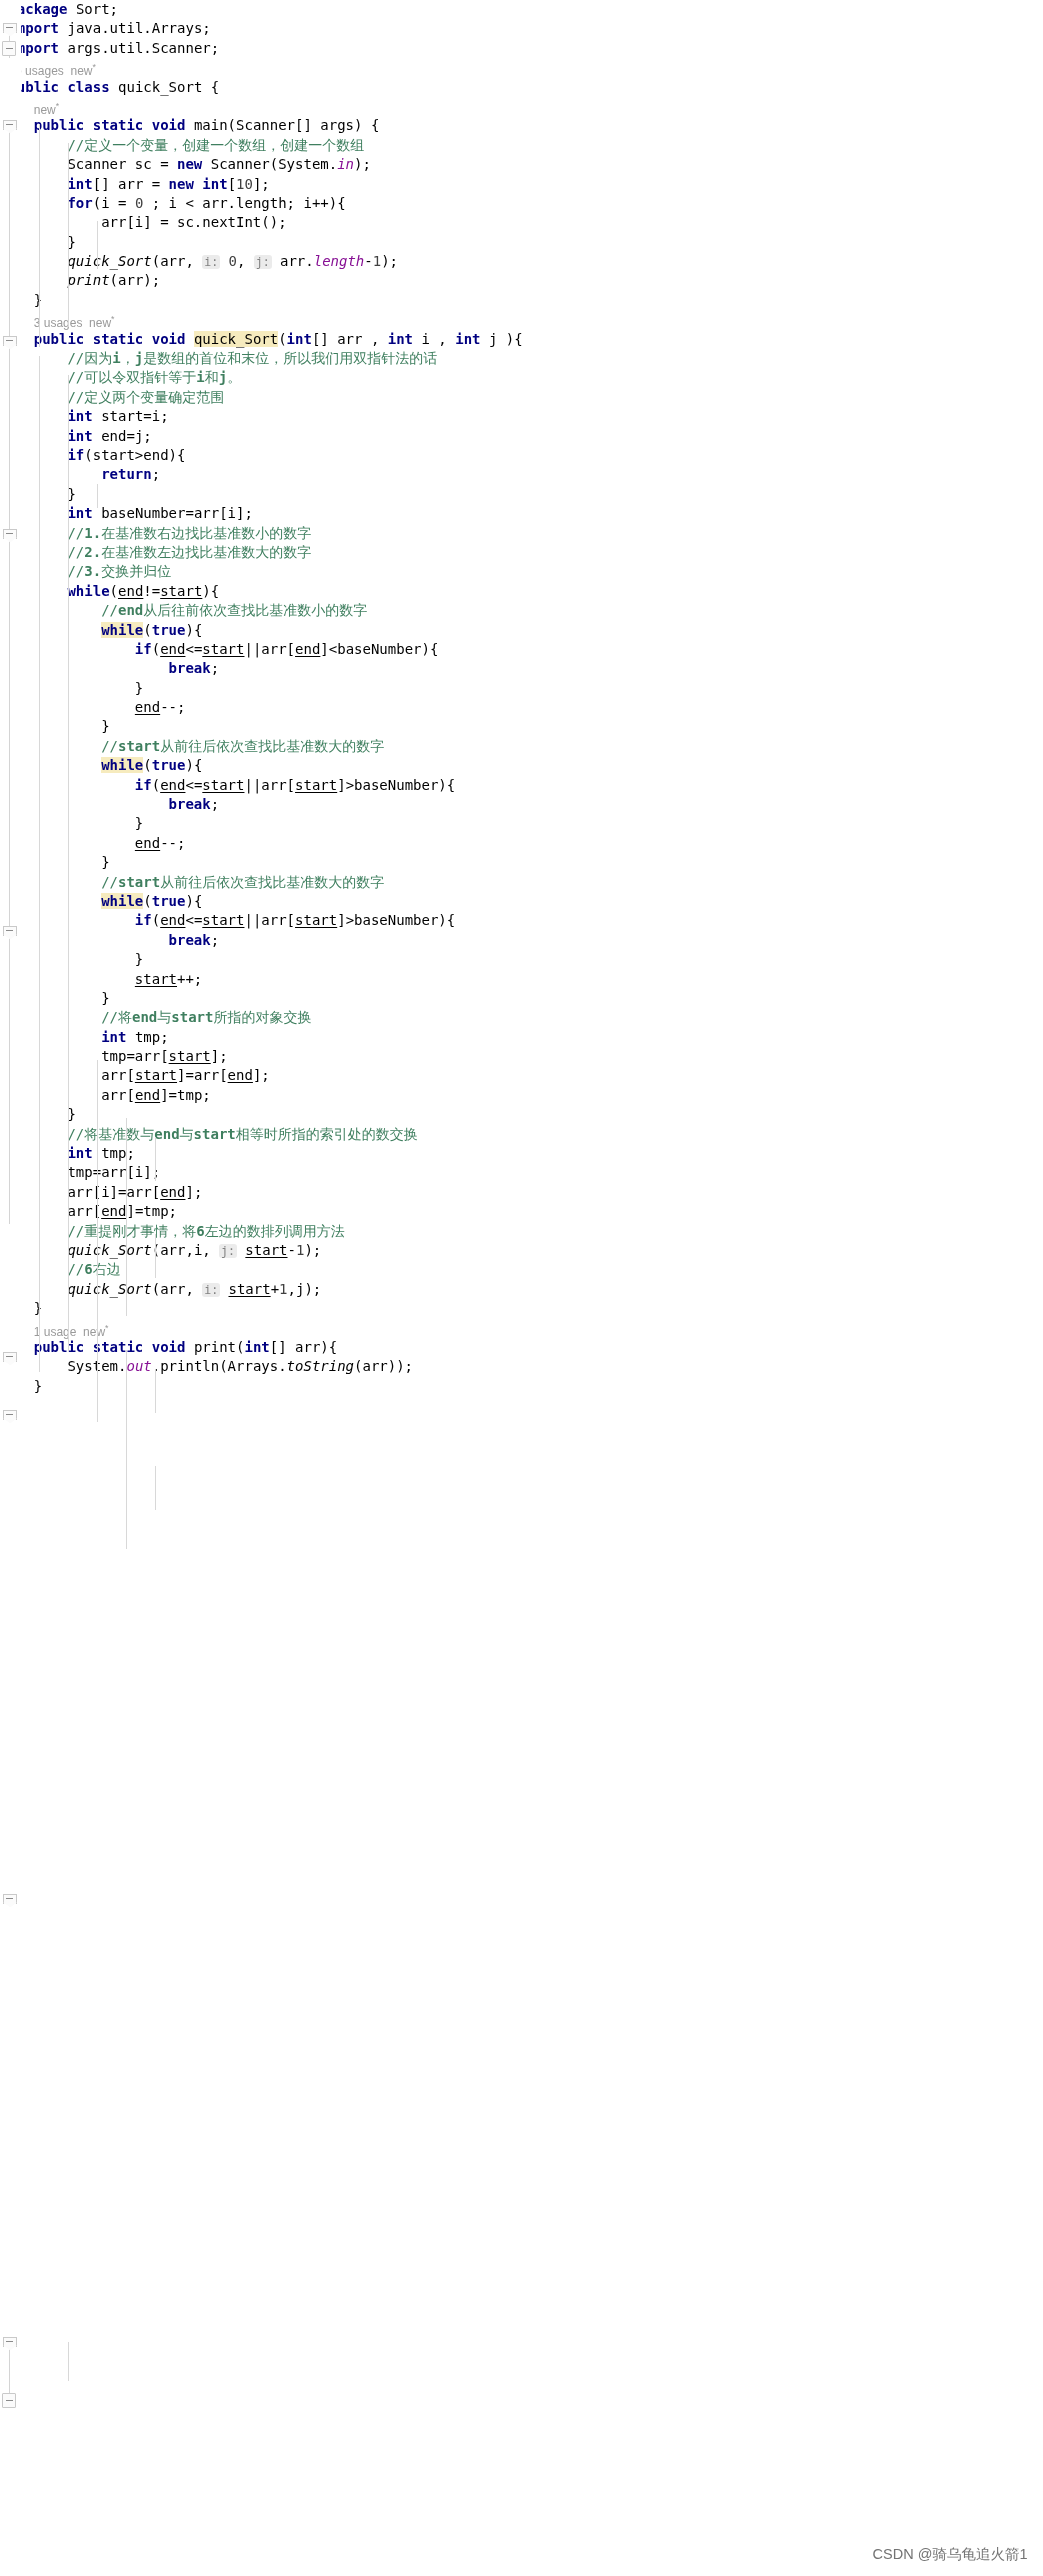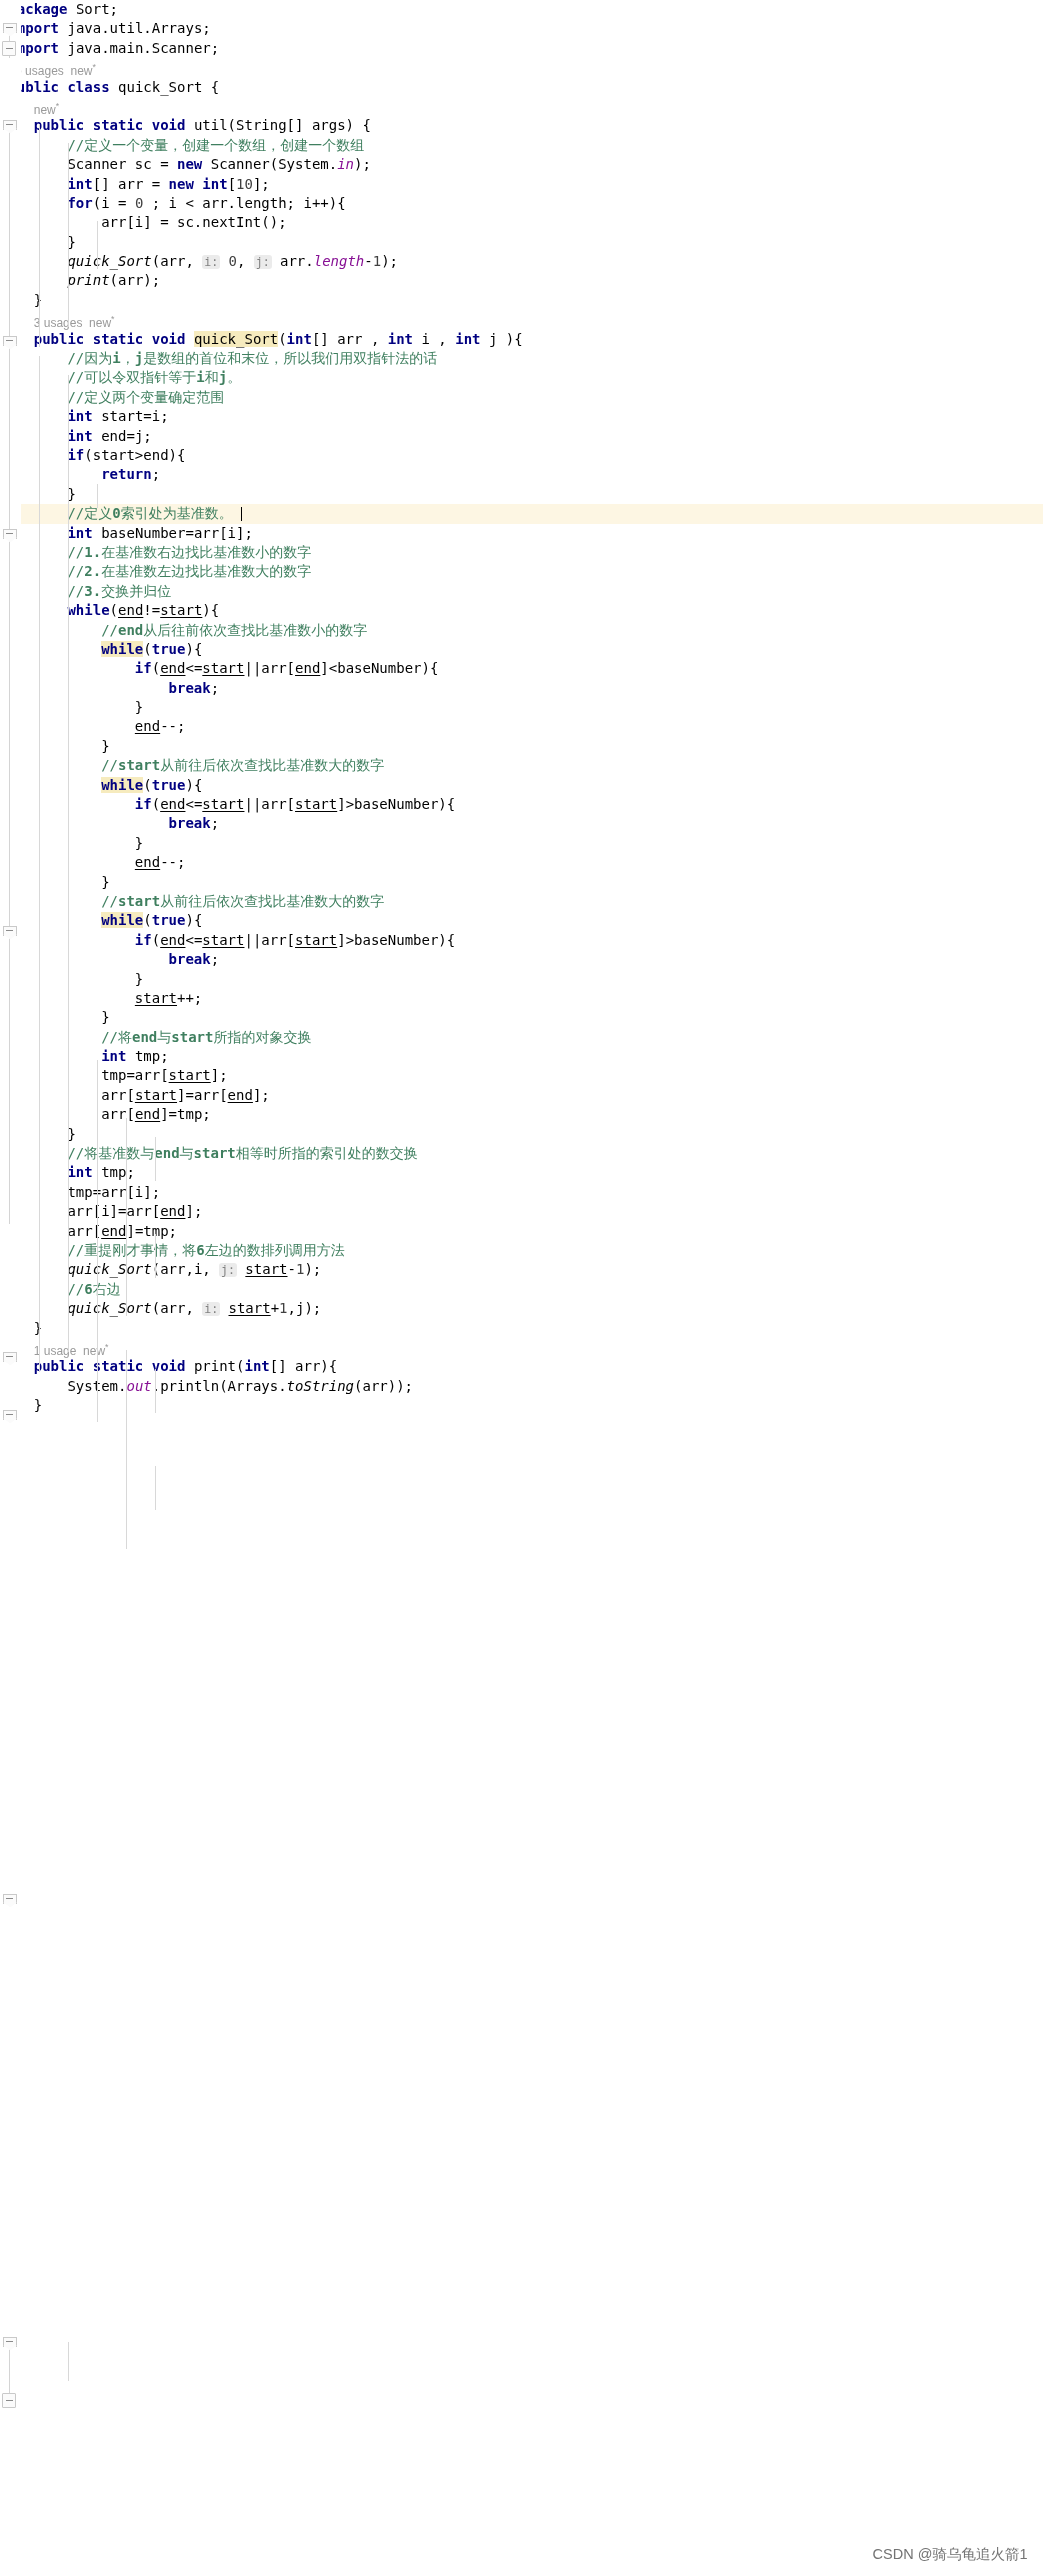--- a/index.html
+++ b/index.html
@@ -213,45 +213,44 @@
     <div class="fold arrow" style="top:2335px;">
         <span class="dash"></span>
       </div>
     <div class="fold" style="top:2393px;"></div>
   </div>
 
   <div class="code">
 
     <div class="line"><span class="ind"> </span><span class="kw">package</span> <span class="txt">Sort;</span></div>
     <div class="line"><span class="ind"> </span><span class="kw">import</span> <span class="txt">java.util.Arrays;</span></div>
-    <div class="line"><span class="ind"> </span><span class="kw">import</span> <span class="txt">java.main.Scanner;</span></div>
+    <div class="line"><span class="ind"> </span><span class="kw">import</span> <span class="txt">args.util.Scanner;</span></div>
     <div class="line"><span class="ind"> </span><span class="vision">no usages&nbsp; new<span class="star">*</span></span></div>
     <div class="line"><span class="ind"> </span><span class="kw">public class</span> <span class="cls">quick_Sort {</span></div>
     <div class="line"><span class="ind">    </span><span class="vision">new<span class="star">*</span></span></div>
-    <div class="line"><span class="ind">    </span><span class="kw">public static void</span> <span class="mthc">util(String[] args) {</span></div>
+    <div class="line"><span class="ind">    </span><span class="kw">public static void</span> <span class="mthc">main(Scanner[] args) {</span></div>
     <div class="line"><span class="ind">        </span><span class="cmt">//定义一个变量，创建一个数组，创建一个数组</span></div>
     <div class="line"><span class="ind">        </span><span class="txt">Scanner sc = </span><span class="kw">new</span><span class="txt"> Scanner(System.</span><span class="fld">in</span><span class="txt">);</span></div>
     <div class="line"><span class="ind">        </span><span class="kw">int</span><span class="txt">[] arr = </span><span class="kw">new</span> <span class="kw">int</span><span class="txt">[</span><span class="num">10</span><span class="txt">];</span></div>
     <div class="line"><span class="ind">        </span><span class="kw">for</span><span class="txt">(i = </span><span class="num">0</span><span class="txt"> ; i &lt; arr.length; i++){</span></div>
     <div class="line"><span class="ind">            </span><span class="txt">arr[i] = sc.nextInt();</span></div>
     <div class="line"><span class="ind">        </span><span class="txt">}</span></div>
     <div class="line"><span class="ind">        </span><span class="mth">quick_Sort</span><span class="txt">(arr, </span><span class="inlay">i:</span><span class="txt"> </span><span class="num">0</span><span class="txt">, </span><span class="inlay">j:</span><span class="txt"> arr.</span><span class="fld">length</span><span class="txt">-</span><span class="num">1</span><span class="txt">);</span></div>
     <div class="line"><span class="ind">        </span><span class="mth">print</span><span class="txt">(arr);</span></div>
     <div class="line"><span class="ind">    </span><span class="txt">}</span></div>
     <div class="line"><span class="ind">    </span><span class="vision">3 usages&nbsp; new<span class="star">*</span></span></div>
     <div class="line"><span class="ind">    </span><span class="kw">public static void</span> <span class="hl mthc">quick_Sort</span><span class="txt">(</span><span class="kw">int</span><span class="txt">[] arr , </span><span class="kw">int</span><span class="txt"> i , </span><span class="kw">int</span><span class="txt"> j ){</span></div>
     <div class="line"><span class="ind">        </span><span class="cmt">//因为<b>i</b>，<b>j</b>是数组的首位和末位，所以我们用双指针法的话</span></div>
     <div class="line"><span class="ind">        </span><span class="cmt">//可以令双指针等于<b>i</b>和<b>j</b>。</span></div>
     <div class="line"><span class="ind">        </span><span class="cmt">//定义两个变量确定范围</span></div>
     <div class="line"><span class="ind">        </span><span class="kw">int</span> <span class="txt">start=i;</span></div>
     <div class="line"><span class="ind">        </span><span class="kw">int</span> <span class="txt">end=j;</span></div>
     <div class="line"><span class="ind">        </span><span class="kw">if</span><span class="txt">(start&gt;end){</span></div>
     <div class="line"><span class="ind">            </span><span class="kw">return</span><span class="txt">;</span></div>
     <div class="line"><span class="ind">        </span><span class="txt">}</span></div>
-    <div class="line line-caret"><span class="line-caret-wide"></span><span style="position:relative;z-index:1;"><span class="ind">        </span><span class="cmt">//定义<b>0</b>索引处为基准数。</span> <span class="caret"></span></span></div>
     <div class="line"><span class="ind">        </span><span class="kw">int</span> <span class="txt">baseNumber=arr[i];</span></div>
     <div class="line"><span class="ind">        </span><span class="cmt">//<b>1.</b>在基准数右边找比基准数小的数字</span></div>
     <div class="line"><span class="ind">        </span><span class="cmt">//<b>2.</b>在基准数左边找比基准数大的数字</span></div>
     <div class="line"><span class="ind">        </span><span class="cmt">//<b>3.</b>交换并归位</span></div>
     <div class="line"><span class="ind">        </span><span class="kw">while</span><span class="txt">(</span><span class="txt und">end</span><span class="txt">!=</span><span class="txt und">start</span><span class="txt">){</span></div>
     <div class="line"><span class="ind">            </span><span class="cmt">//<b>end</b>从后往前依次查找比基准数小的数字</span></div>
     <div class="line"><span class="ind">            </span><span class="kw hlw">while</span><span class="txt">(</span><span class="kw">true</span><span class="txt">){</span></div>
     <div class="line"><span class="ind">                </span><span class="kw">if</span><span class="txt">(</span><span class="txt und">end</span><span class="txt">&lt;=</span><span class="txt und">start</span><span class="txt">||arr[</span><span class="txt und">end</span><span class="txt">]&lt;baseNumber){</span></div>
     <div class="line"><span class="ind">                    </span><span class="kw">break</span><span class="txt">;</span></div>
     <div class="line"><span class="ind">                </span><span class="txt">}</span></div>

